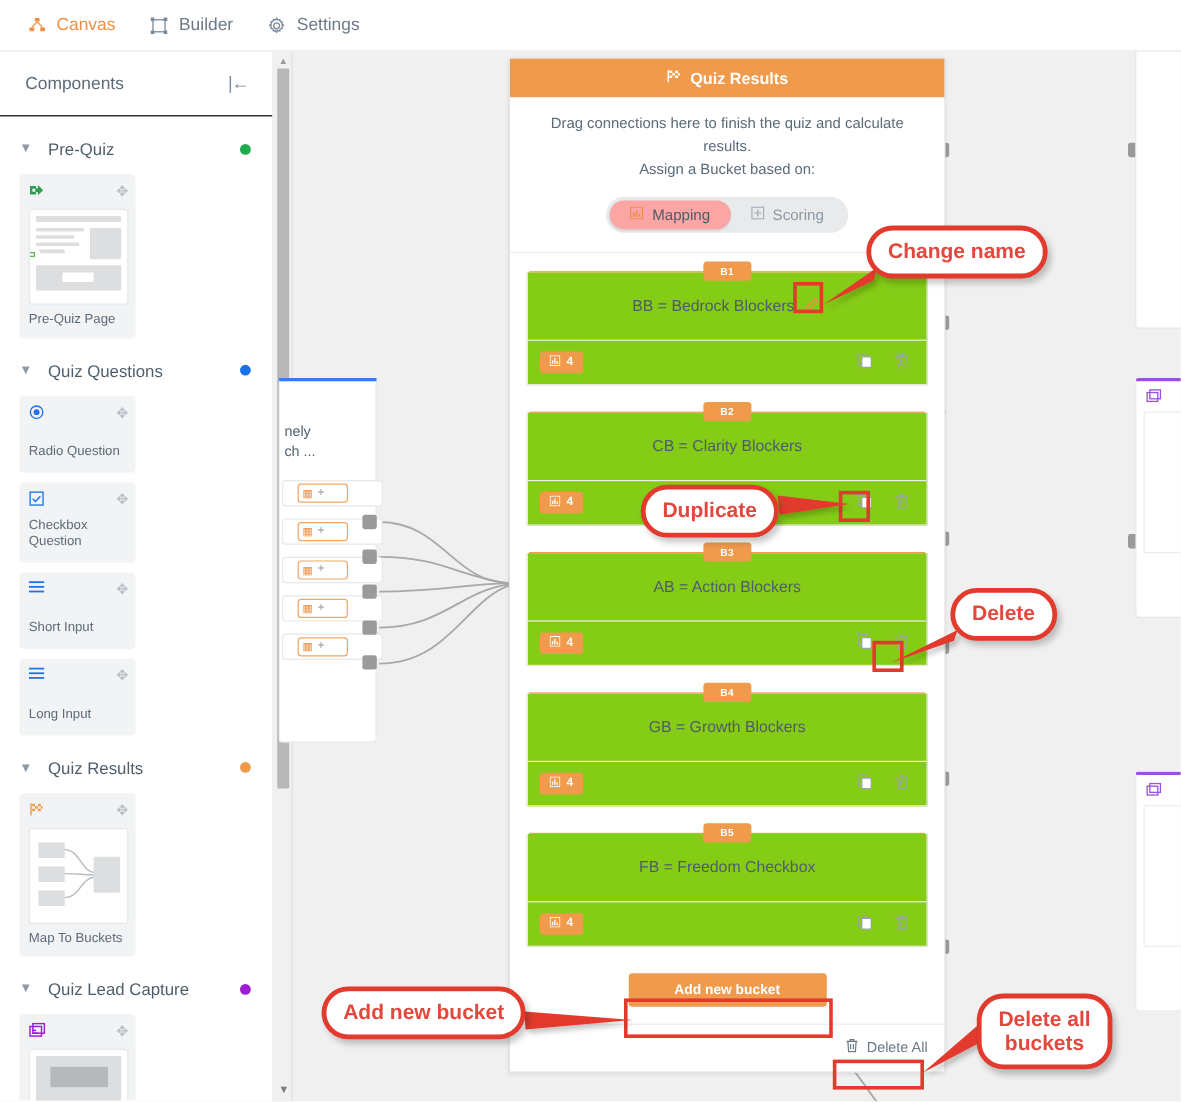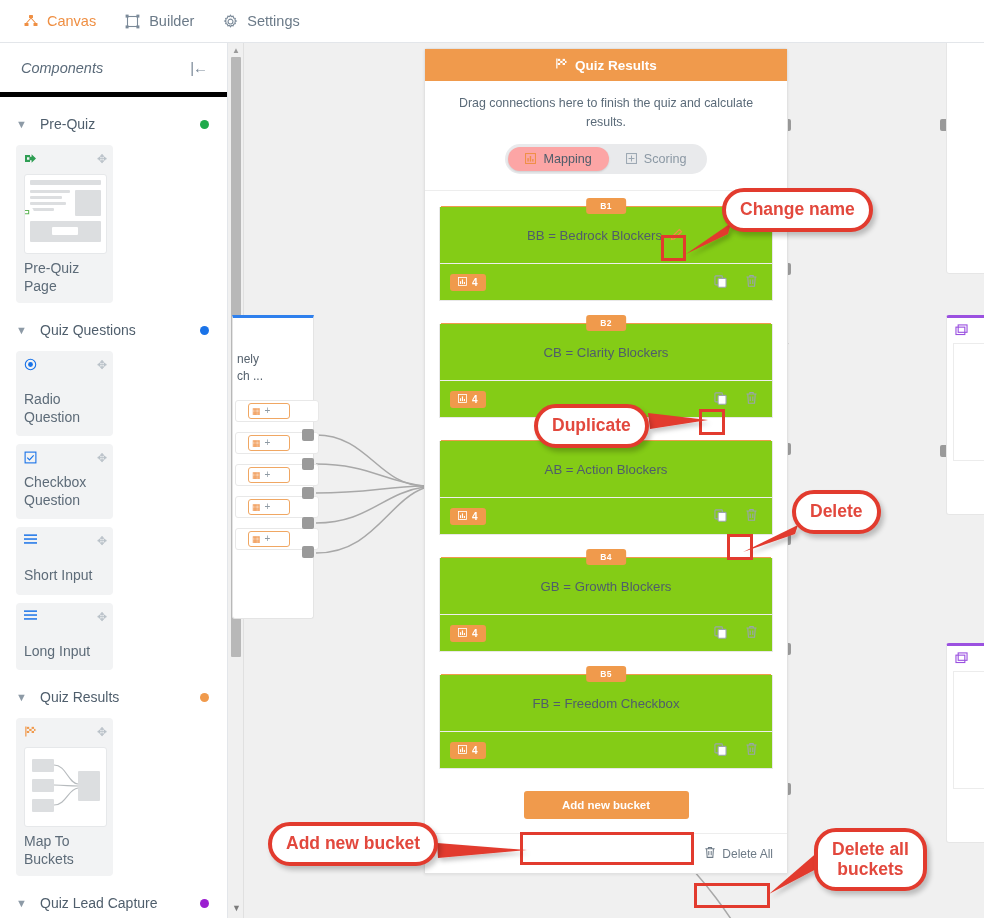--- a/index.html
+++ b/index.html
@@ -25,21 +25,21 @@
   .topnav.active { color: #ef8f43; }
   .topnav .glyph { display: inline-flex; width: 17px; height: 17px; align-items: center; justify-content: center; }
 
   
   .sidebar {
     position: absolute; top: 43px; left: 0; width: 228px; height: 875px;
     background: #ffffff; border-right: 1px solid #e3e6ea; overflow: hidden;
   }
   .sb-head {
     height: 54px; display: flex; align-items: center; justify-content: space-between;
-    padding: 0 20px 0 21px; border-bottom: 5px solid #000000; font-style: italic;
+    padding: 0 20px 0 21px; border-bottom: 1px solid #000000;
   }
   .sb-title { font-size: 14.5px; color: #5b6b7a; }
   .sb-collapse { color: #7b8a99; font-size: 15px; cursor: pointer; letter-spacing: -1px; }
 
   .sb-body { height: 820px; overflow: hidden; position: relative; }
   .sect-head {
     display: flex; align-items: center; padding: 0 18px 0 16px; height: 42px;
     margin-top: 6px;
   }
   .chev { color: #8d9aa6; font-size: 11px; width: 18px; display:inline-block; }
@@ -51,21 +51,21 @@
     width: 97px; background: #f2f3f4; border-radius: 4px; padding: 7px 6px 8px 8px;
     position: relative; cursor: grab;
   }
   .comp-top { display: flex; align-items: flex-start; justify-content: space-between; height: 19px; }
   .comp-ico { font-size: 13px; line-height: 1; }
   .move-ico { color: #b9c1c8; font-size: 12px; }
   .thumb {
     background: #ffffff; border: 1px solid #e6e8ea; border-radius: 3px;
     height: 80px; margin-top: 3px; padding: 5px; position: relative; overflow: hidden;
   }
-  .comp-label { font-size: 14px; color: #5d6b78; margin-top: 6px; line-height: 1.25; }
+  .comp-label { font-size: 11px; color: #5d6b78; margin-top: 6px; line-height: 1.25; }
   .comp.small { padding-bottom: 10px; }
   .comp.small .comp-label { margin-top: 14px; }
 
   .bar { background: #dcdee0; border-radius: 1px; }
 
   
   .canvas {
     position: absolute; top: 43px; left: 228px; width: 756px; height: 875px;
     background: #f0f0f0; overflow: hidden;
   }
@@ -553,20 +553,21 @@
                 <rect x="3" y="6.4" width="2.6" height="2.2"></rect>
                 <rect x="8.2" y="6.4" width="2.6" height="2.2"></rect>
               </g>
             </svg>
         </span>
         <span>Quiz Results</span>
       </div>
 
       <div class="qr-desc">
         <div>Drag connections here to finish the quiz and calculate results.</div>
+        <div>Assign a Bucket based on:</div>
       </div>
 
       <div class="qr-toggle-wrap">
         <div class="seg">
           <div class="seg-btn on">
             <span class="s-ico">
               <svg width="11" height="11" viewBox="0 0 12 12">
                   <rect x="0.6" y="0.6" width="10.8" height="10.8" fill="none" stroke="#ef8f43" stroke-width="1.1"></rect>
                   <g fill="#ef8f43">
                     <rect x="2.6" y="5.6" width="1.5" height="3.8"></rect>

